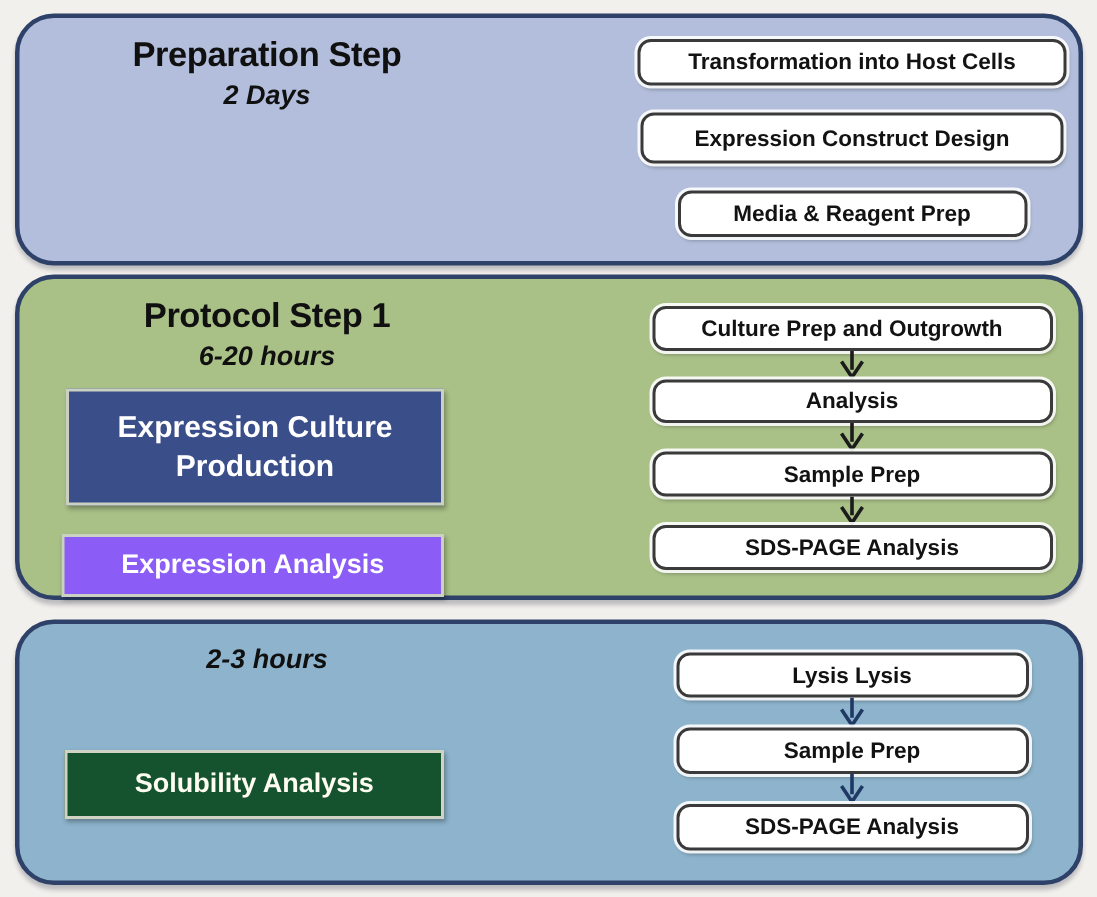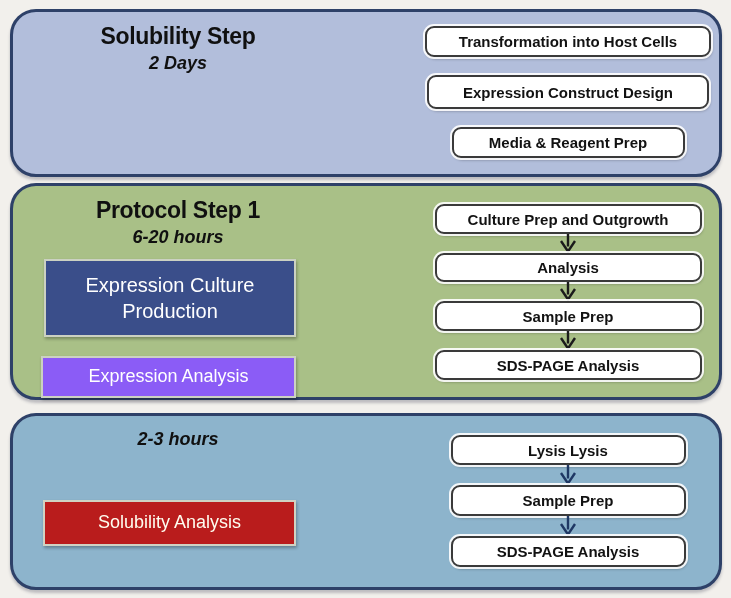--- a/index.html
+++ b/index.html
@@ -32,21 +32,21 @@
     font-size:23px;font-weight:bold;line-height:1.2;letter-spacing:-0.3px;
   }
   .panel-duration{
     font-size:18px;font-weight:bold;font-style:italic;line-height:1.2;margin-top:2px;
   }
 
   
   .side-label{
     position:absolute;box-sizing:border-box;
     display:flex;align-items:center;justify-content:center;text-align:center;
-    font-weight:normal;
+    font-weight:bold;
     border:2px solid #cbd1c2;
     box-shadow:1px 2px 3px rgba(0,0,0,.3);
     padding:0 14px;line-height:1.3;
   }
   .side-label.big{left:31px;top:73px;width:252px;height:78px;font-size:20px;}
   .side-label.mid{left:28px;top:170px;width:255px;height:42px;font-size:18px;}
   .side-label.olive{left:30px;top:84px;width:253px;height:46px;font-size:18px;border-color:#d0d2c3;}
 
   
   .flow{
@@ -67,21 +67,21 @@
   }
   .arrow{display:block;flex:0 0 auto;}
 </style>
 </head>
 <body>
 
 <div class="stage">
 
   <section class="panel panel-1" style="background: rgb(178, 190, 219); border-color: rgb(46, 65, 104);">
     <div class="title-block">
-      <div class="panel-title">Solubility Step</div>
+      <div class="panel-title">Preparation Step</div>
       <div class="panel-duration">2 Days</div>
     </div>
     <div class="flow flow-1">
       <div class="wbox" style="width:286px;height:31px">Transformation into Host Cells</div>
       <div class="wbox" style="width:282px;height:34px">Expression Construct Design</div>
       <div class="wbox" style="width:233px;height:31px">Media &amp; Reagent Prep</div>
     </div>
   </section>
 
   <section class="panel panel-2" style="background: rgb(169, 192, 135); border-color: rgb(46, 65, 104);">
@@ -108,21 +108,21 @@
       </svg>
       <div class="wbox" style="width:267px;height:30px">SDS-PAGE Analysis</div>
     </div>
   </section>
 
   <section class="panel panel-3" style="background: rgb(141, 180, 204); border-color: rgb(46, 65, 104);">
     <div class="title-block">
       <div class="panel-duration">2-3 hours</div>
     </div>
 
-    <div class="side-label olive" style="background: #b91c1c; color: rgb(255, 253, 240);">Solubility Analysis</div>
+    <div class="side-label olive" style="background: #14532d; color: rgb(255, 253, 240);">Solubility Analysis</div>
 
     <div class="flow flow-3" style="color: rgb(31, 56, 100);">
       <div class="wbox" style="width:235px;height:30px">Lysis Lysis</div>
       <svg class="arrow" width="20" height="20" viewBox="0 0 20 20">
         <path d="M10 0 V13.5 M3 8 L10 18.5 L17 8" fill="none" stroke="currentColor" stroke-width="2.4"></path>
       </svg>
       <div class="wbox" style="width:235px;height:31px">Sample Prep</div>
       <svg class="arrow" width="20" height="20" viewBox="0 0 20 20">
         <path d="M10 0 V13.5 M3 8 L10 18.5 L17 8" fill="none" stroke="currentColor" stroke-width="2.4"></path>
       </svg>

